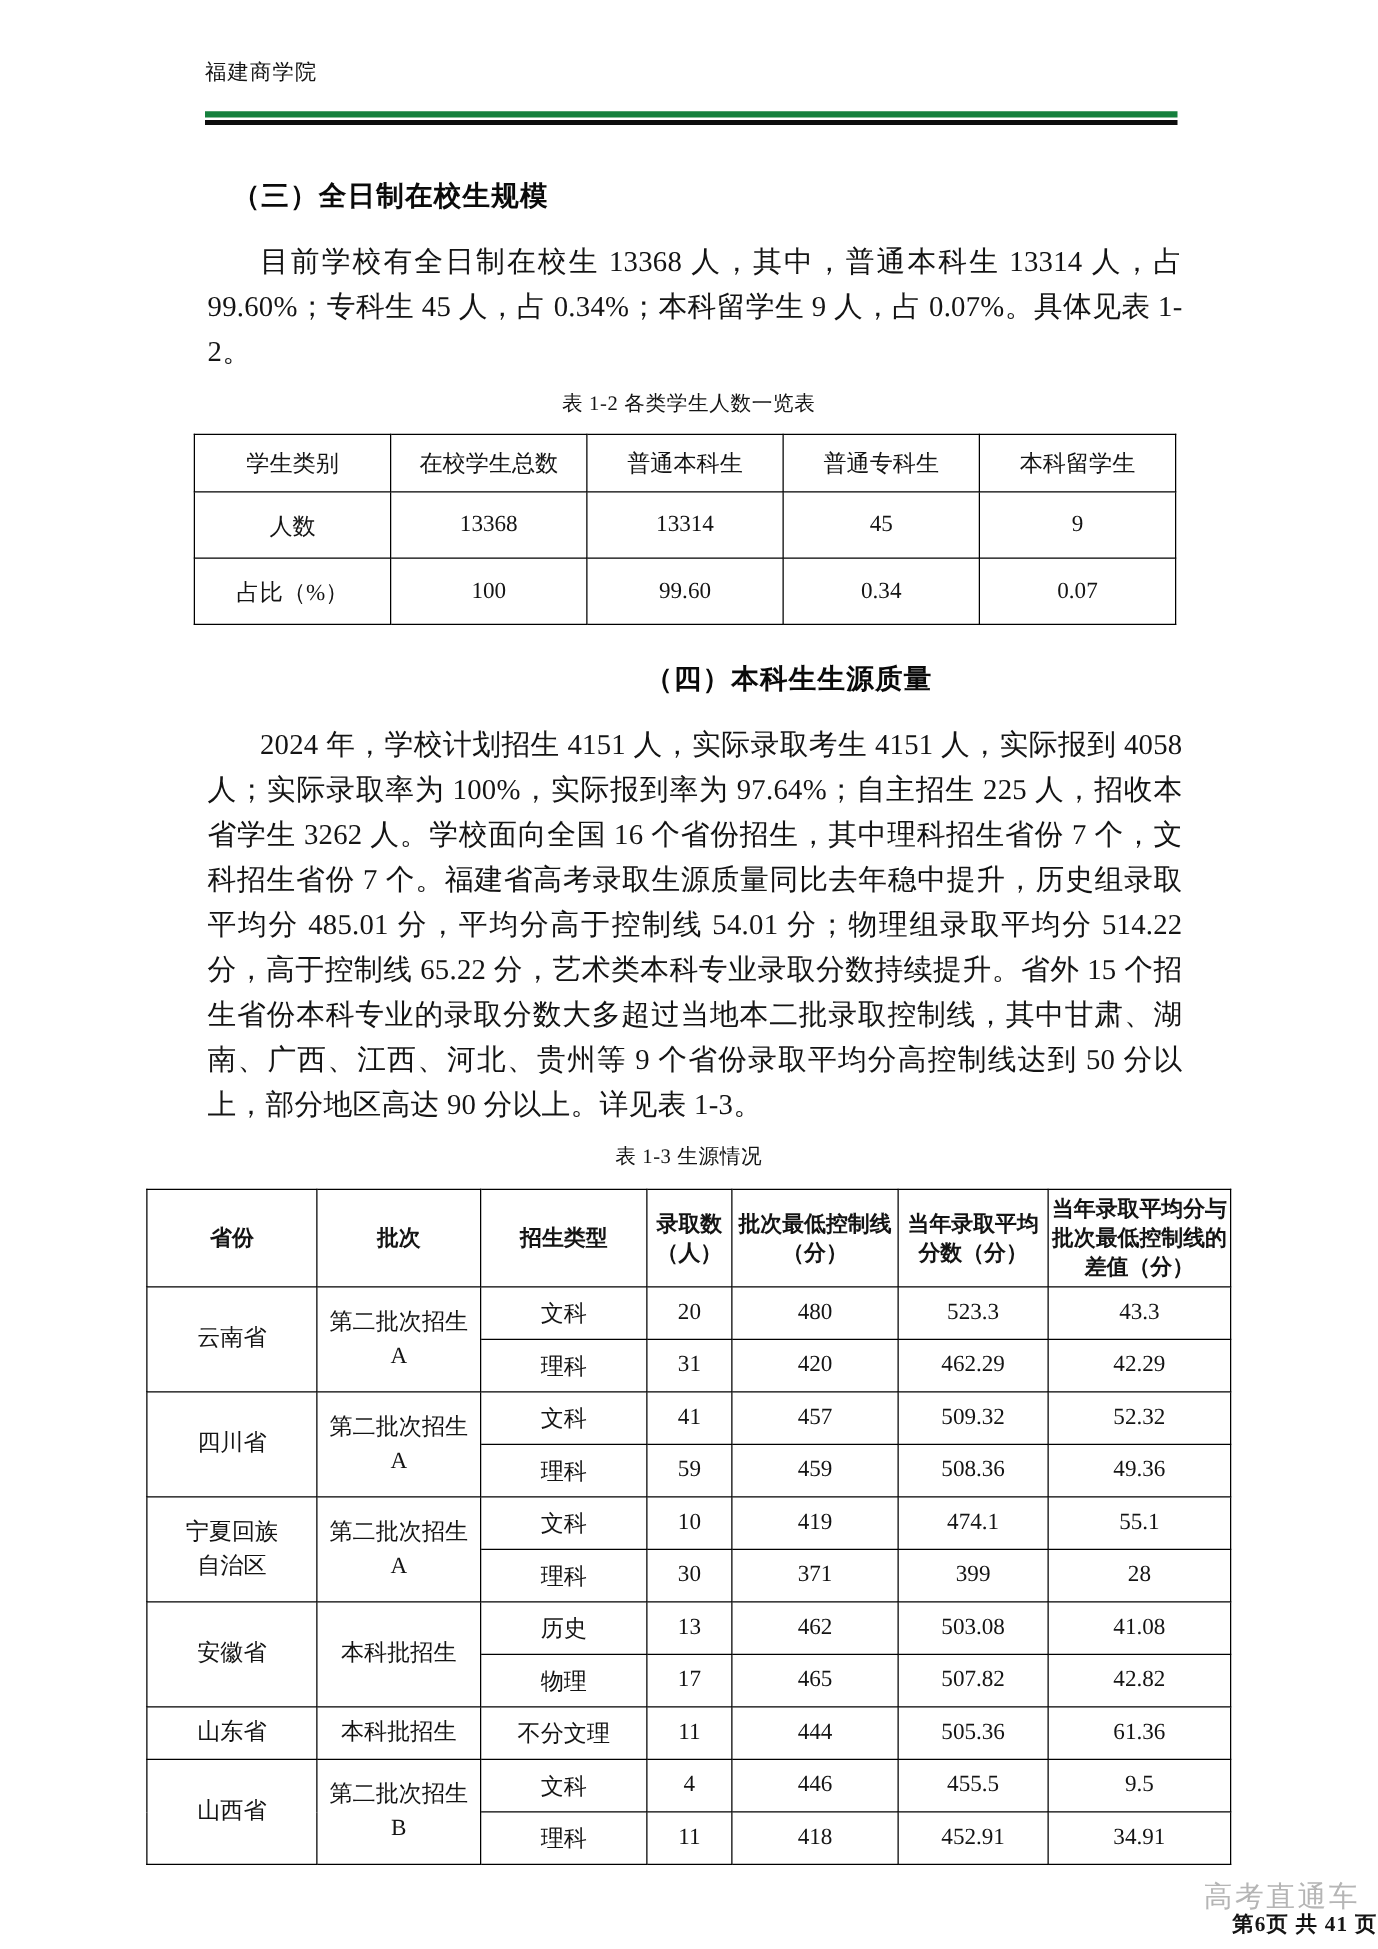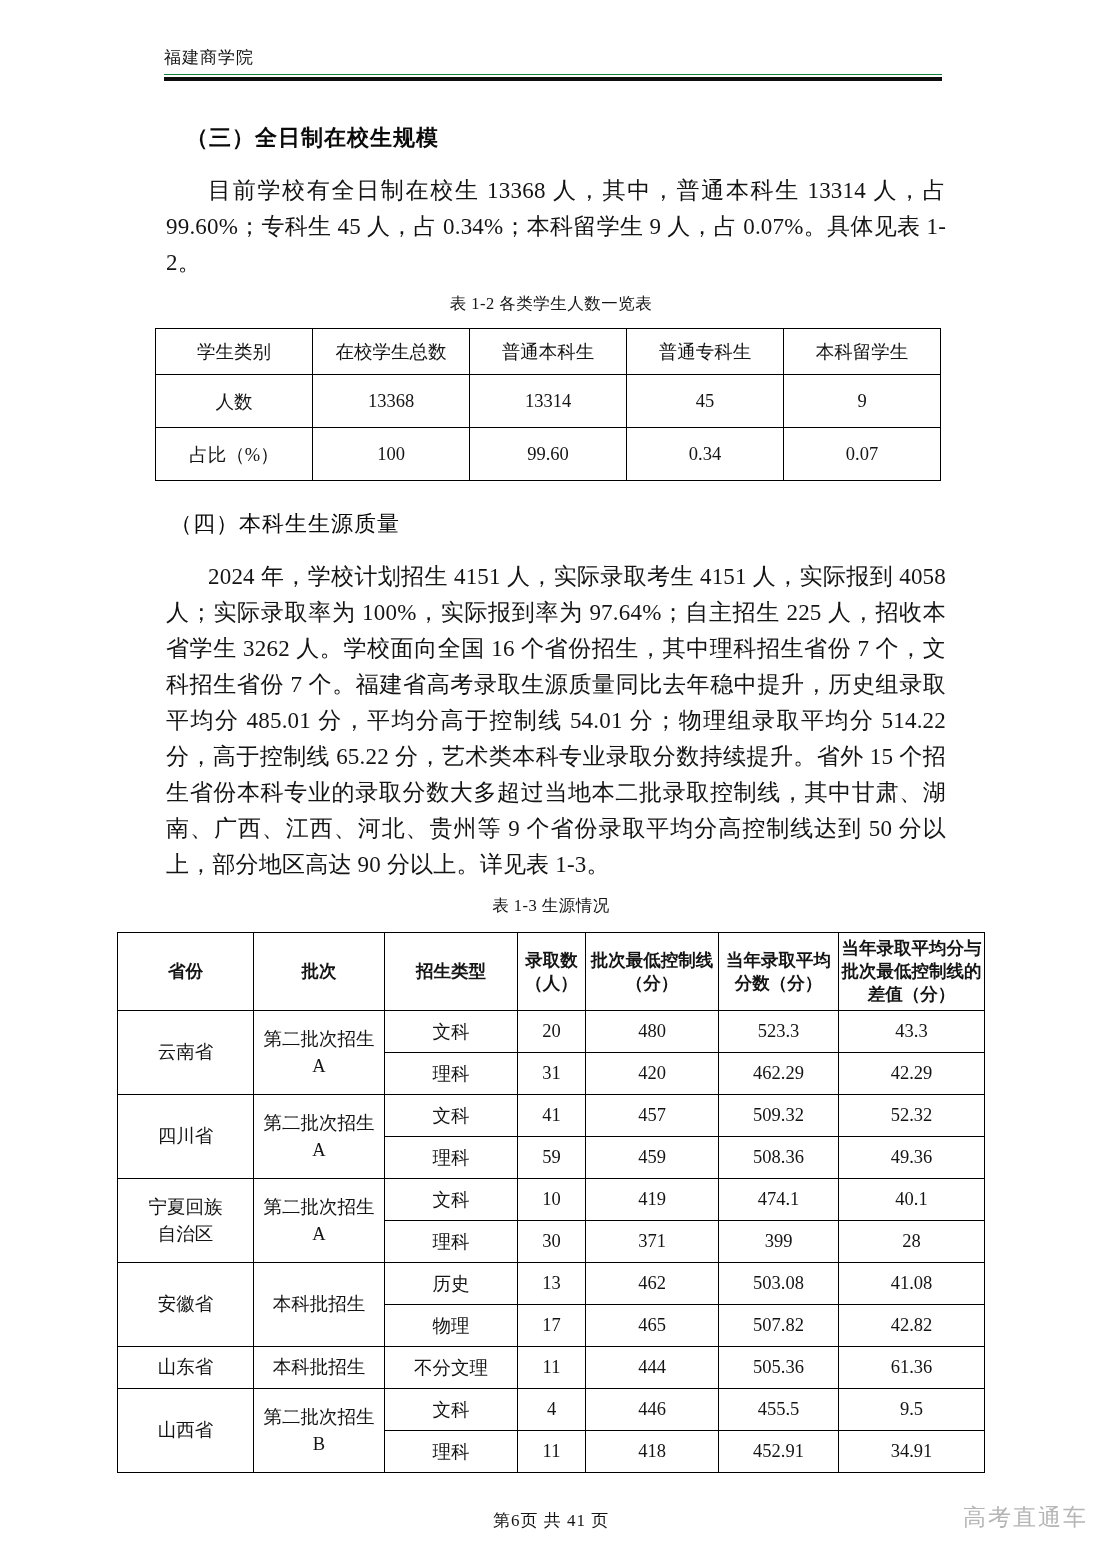--- a/index.html
+++ b/index.html
@@ -4,30 +4,30 @@
 <style>
   * { margin:0; padding:0; box-sizing:border-box; }
   html,body { background:#ffffff; }
   body {
     width:1102px; height:1559px; position:relative; overflow:hidden;
     font-family:"Liberation Serif","DejaVu Serif",serif;
     color:#141414;
   }
   
   .doc-header { margin:46px 160px 0 164px; }
-  .school { font-size:17px; letter-spacing:1px; padding-bottom:5px; border-bottom:1px solid #15803d; }
+  .school { font-size:17px; letter-spacing:1px; padding-bottom:20px; border-bottom:5px solid #15803d; }
   .thick-rule { height:4px; background:#0d0d0d; margin-top:2px; }
 
   
   .h-sec {
     font-family:"Liberation Sans","DejaVu Sans",sans-serif;
     font-size:22px; color:#0a0a0a; letter-spacing:1px;
   }
   .h3 { margin:42px 0 0 186px; font-weight:700; }
-  .h4 { margin:28px 10px 0 170px; font-weight:400; }
+  .h4 { margin:28px 10px 0 170px; font-weight:700;text-align:center; }
 
   
   .para {
     margin:20px 156px 0 166px;
     font-size:23px; line-height:36px;
     text-align:justify; text-indent:42px; letter-spacing:0.2px;
   }
 
   
   .caption { margin-top:12px; text-align:center; font-size:16.5px; letter-spacing:0.5px; }
@@ -46,21 +46,21 @@
     font-family:"Liberation Sans","DejaVu Sans",sans-serif;
     font-weight:700; font-size:17.5px; line-height:23px; padding:4px 2px;
   }
   .t13 thead tr { height:77px; }
   .t13 tbody tr { height:42px; }
   .t13 td { font-size:18.5px; }
   .t13 td.province { padding:0 24px; line-height:27px; }
   .t13 td.batch { padding:0 8px; line-height:27px; }
 
   
-  .pageno { margin-top:36px; text-align:center; font-size:17px; letter-spacing:1px; }
+  .pageno { margin-top:36px; text-align:right; font-size:17px; letter-spacing:1px;font-weight:bold; }
   .watermark {
     position:absolute; right:14px; bottom:26px;
     font-size:23px; color:#b5b5b5; letter-spacing:2px;
     font-family:Liberation Serif, serif;
   }
 </style>
 </head>
 <body>
 
 <div class="page">
@@ -166,21 +166,21 @@
             <td>508.36</td>
             <td>49.36</td>
           </tr>
           <tr>
             <td class="province" rowspan="2">宁夏回族自治区</td>
             <td class="batch" rowspan="2">第二批次招生A</td>
             <td>文科</td>
             <td>10</td>
             <td>419</td>
             <td>474.1</td>
-            <td>40.1</td>
+            <td>55.1</td>
           </tr>
           <tr>
             <td>理科</td>
             <td>30</td>
             <td>371</td>
             <td>399</td>
             <td>28</td>
           </tr>
           <tr>
             <td class="province" rowspan="2">安徽省</td>

